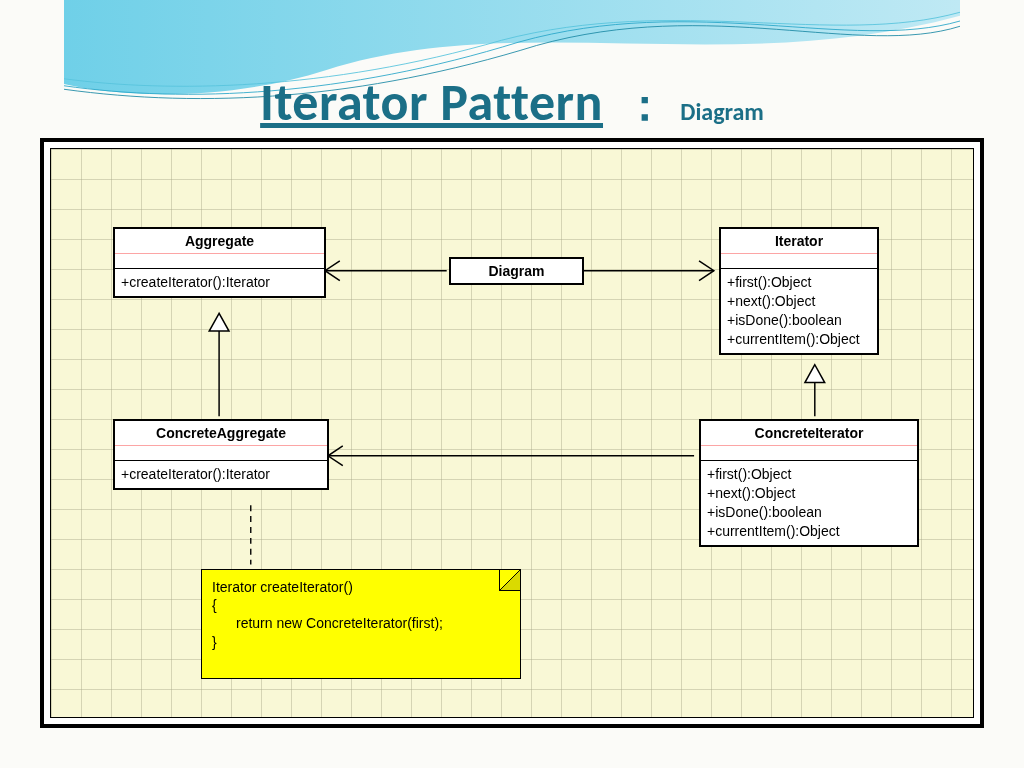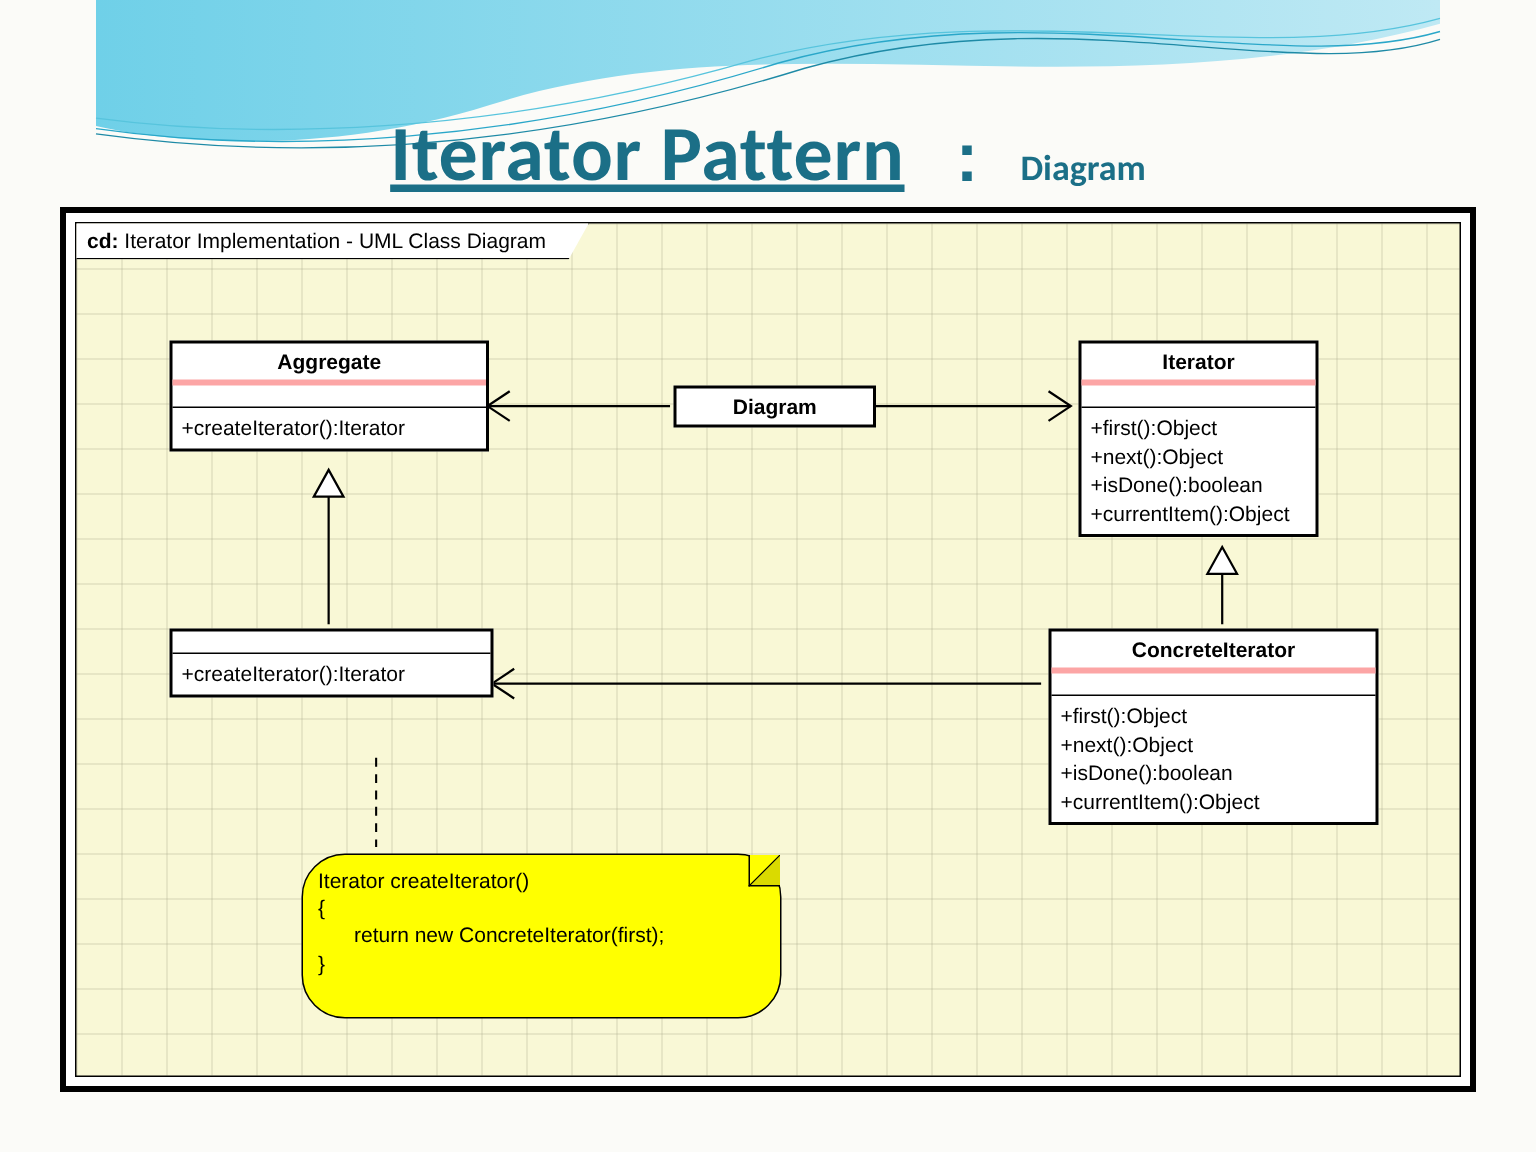--- a/index.html
+++ b/index.html
@@ -88,21 +88,21 @@
     background: #ffffff;
     border: 2px solid #000;
     font-family: Arial, sans-serif;
     font-size: 14px;
     box-sizing: border-box;
   }
   .uml .name {
     text-align: center;
     font-weight: bold;
     padding: 4px 6px;
-    border-bottom: 4px solid #fca5a5;
+    border-bottom: 1px solid #fca5a5;
     white-space: nowrap;
   }
   .uml .attrs {
     height: 14px;
     border-bottom: 1px solid #000;
   }
   .uml .ops {
     padding: 4px 6px;
     line-height: 1.35;
     white-space: nowrap;
@@ -159,24 +159,20 @@
 
   <div class="title">
     <span class="main">Iterator Pattern</span>
     <span class="colon">：</span>
     <span class="sub">Diagram</span>
   </div>
 
   <div class="diagram-frame">
     <div class="diagram-inner">
 
-      <div class="diag-tab">
-        <b>cd:</b>
-        <span>Iterator Implementation - UML Class Diagram</span>
-      </div>
 
       <svg class="connectors" viewBox="0 0 928 574">
 
         <line x1="398" y1="123" x2="275" y2="123" stroke="#000" stroke-width="1.5"></line>
         <polyline points="290,113 275,123 290,133" fill="none" stroke="#000" stroke-width="1.5"></polyline>
 
         <line x1="533" y1="123" x2="668" y2="123" stroke="#000" stroke-width="1.5"></line>
         <polyline points="653,113 668,123 653,133" fill="none" stroke="#000" stroke-width="1.5"></polyline>
 
         <line x1="168" y1="270" x2="168" y2="184" stroke="#000" stroke-width="1.5"></line>
@@ -208,38 +204,39 @@
         <div class="attrs"></div>
         <div class="ops">
           <div>+first():Object</div>
           <div>+next():Object</div>
           <div>+isDone():boolean</div>
           <div>+currentItem():Object</div>
         </div>
       </div>
 
       <div class="uml" style="left:62px; top:270px; width:216px;">
+        <div class="name">ConcreteAggregate</div>
         <div class="attrs"></div>
         <div class="ops">
           <div>+createIterator():Iterator</div>
         </div>
       </div>
 
       <div class="uml" style="left:648px; top:270px; width:220px;">
         <div class="name">ConcreteIterator</div>
         <div class="attrs"></div>
         <div class="ops">
           <div>+first():Object</div>
           <div>+next():Object</div>
           <div>+isDone():boolean</div>
           <div>+currentItem():Object</div>
         </div>
       </div>
 
-      <div class="note" style="left:150px; top:420px; width:320px; height:110px;border-radius:29px;">
+      <div class="note" style="left:150px; top:420px; width:320px; height:110px;">
         <div class="fold"></div>
         <div>Iterator createIterator()</div>
         <div>{</div>
         <div><span class="indent"></span><span>return new ConcreteIterator(first);</span></div>
         <div>}</div>
       </div>
 
     </div>
   </div>
 </div>

